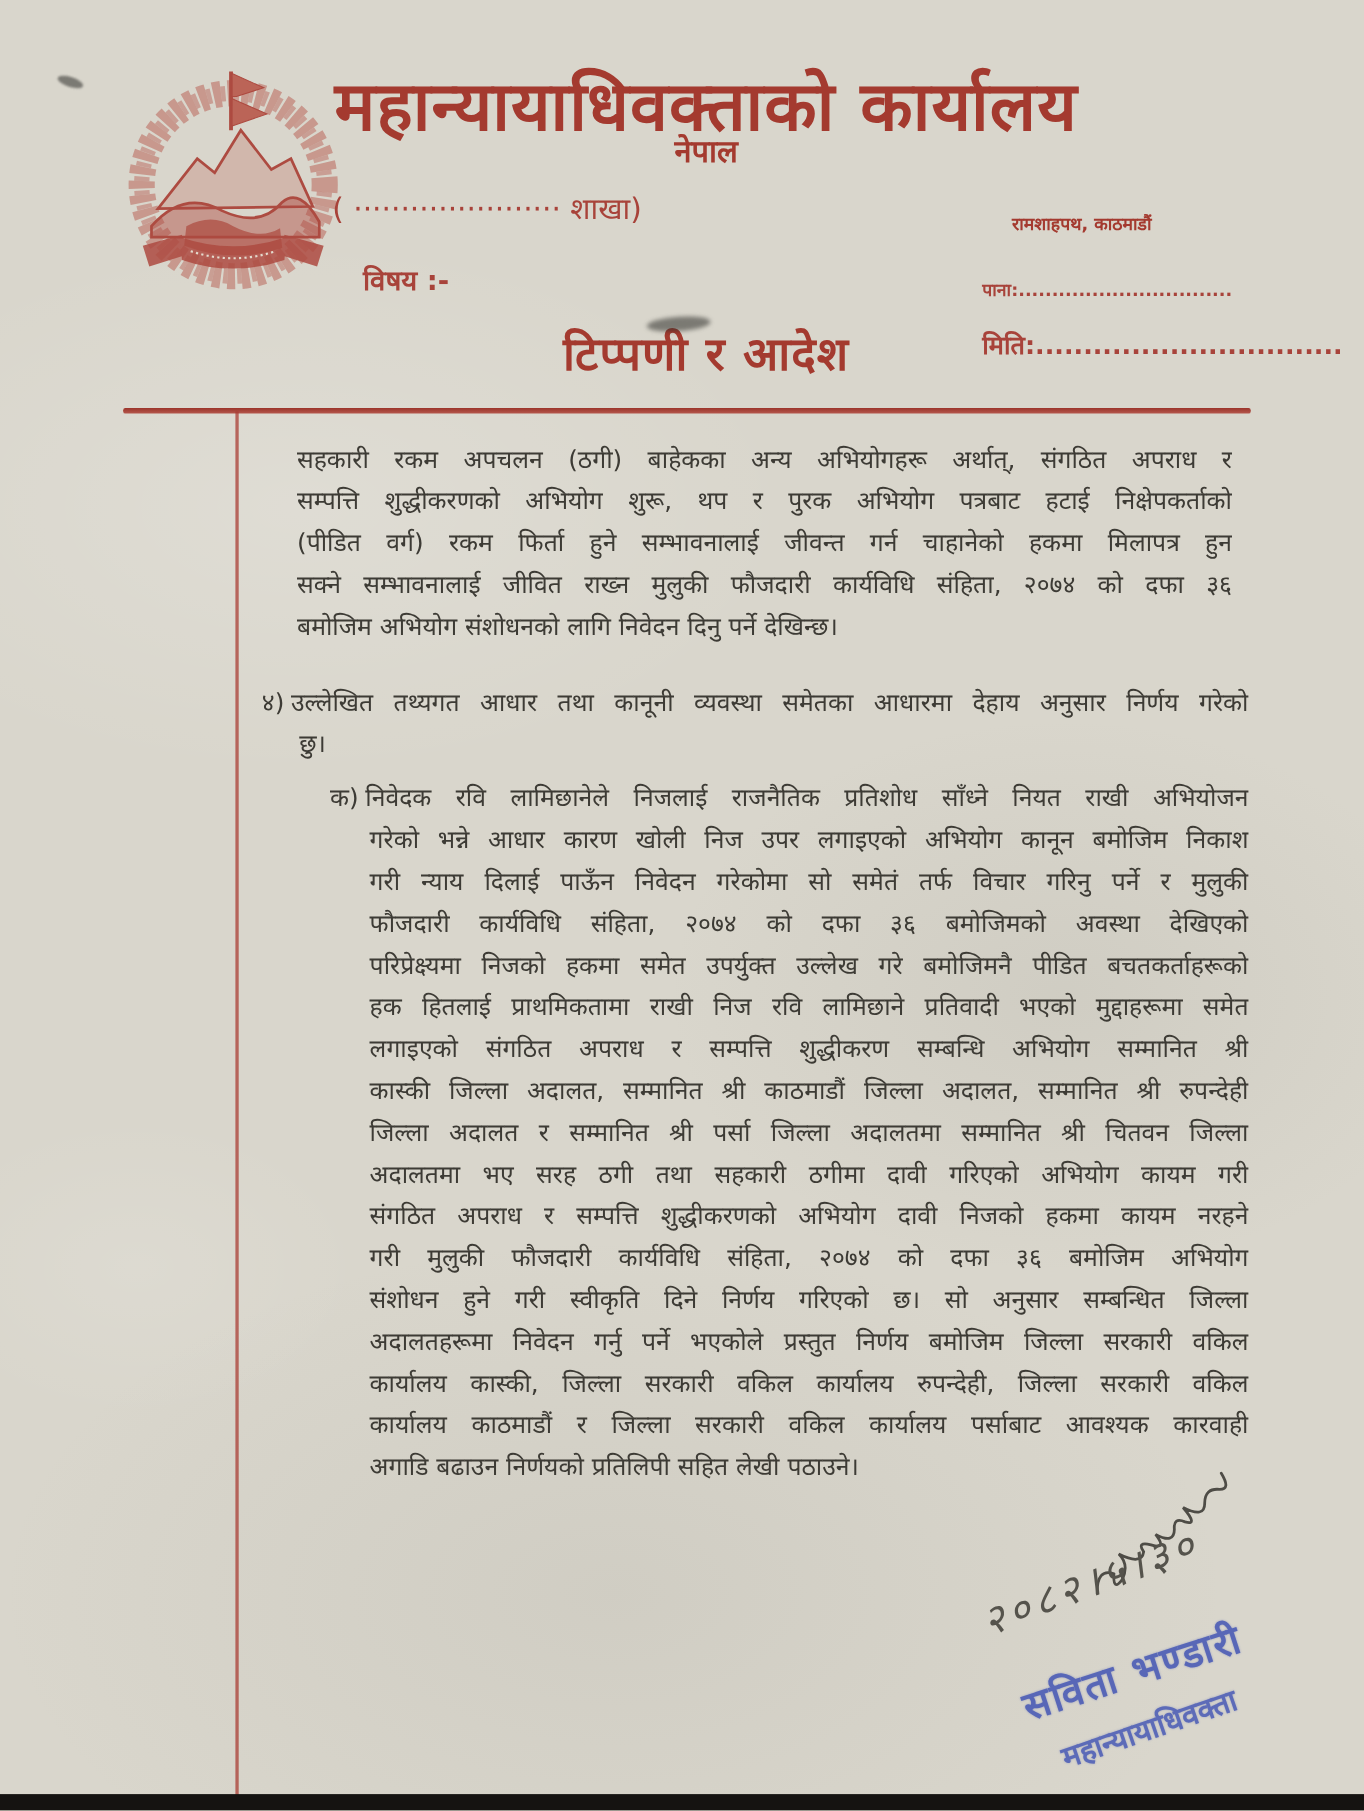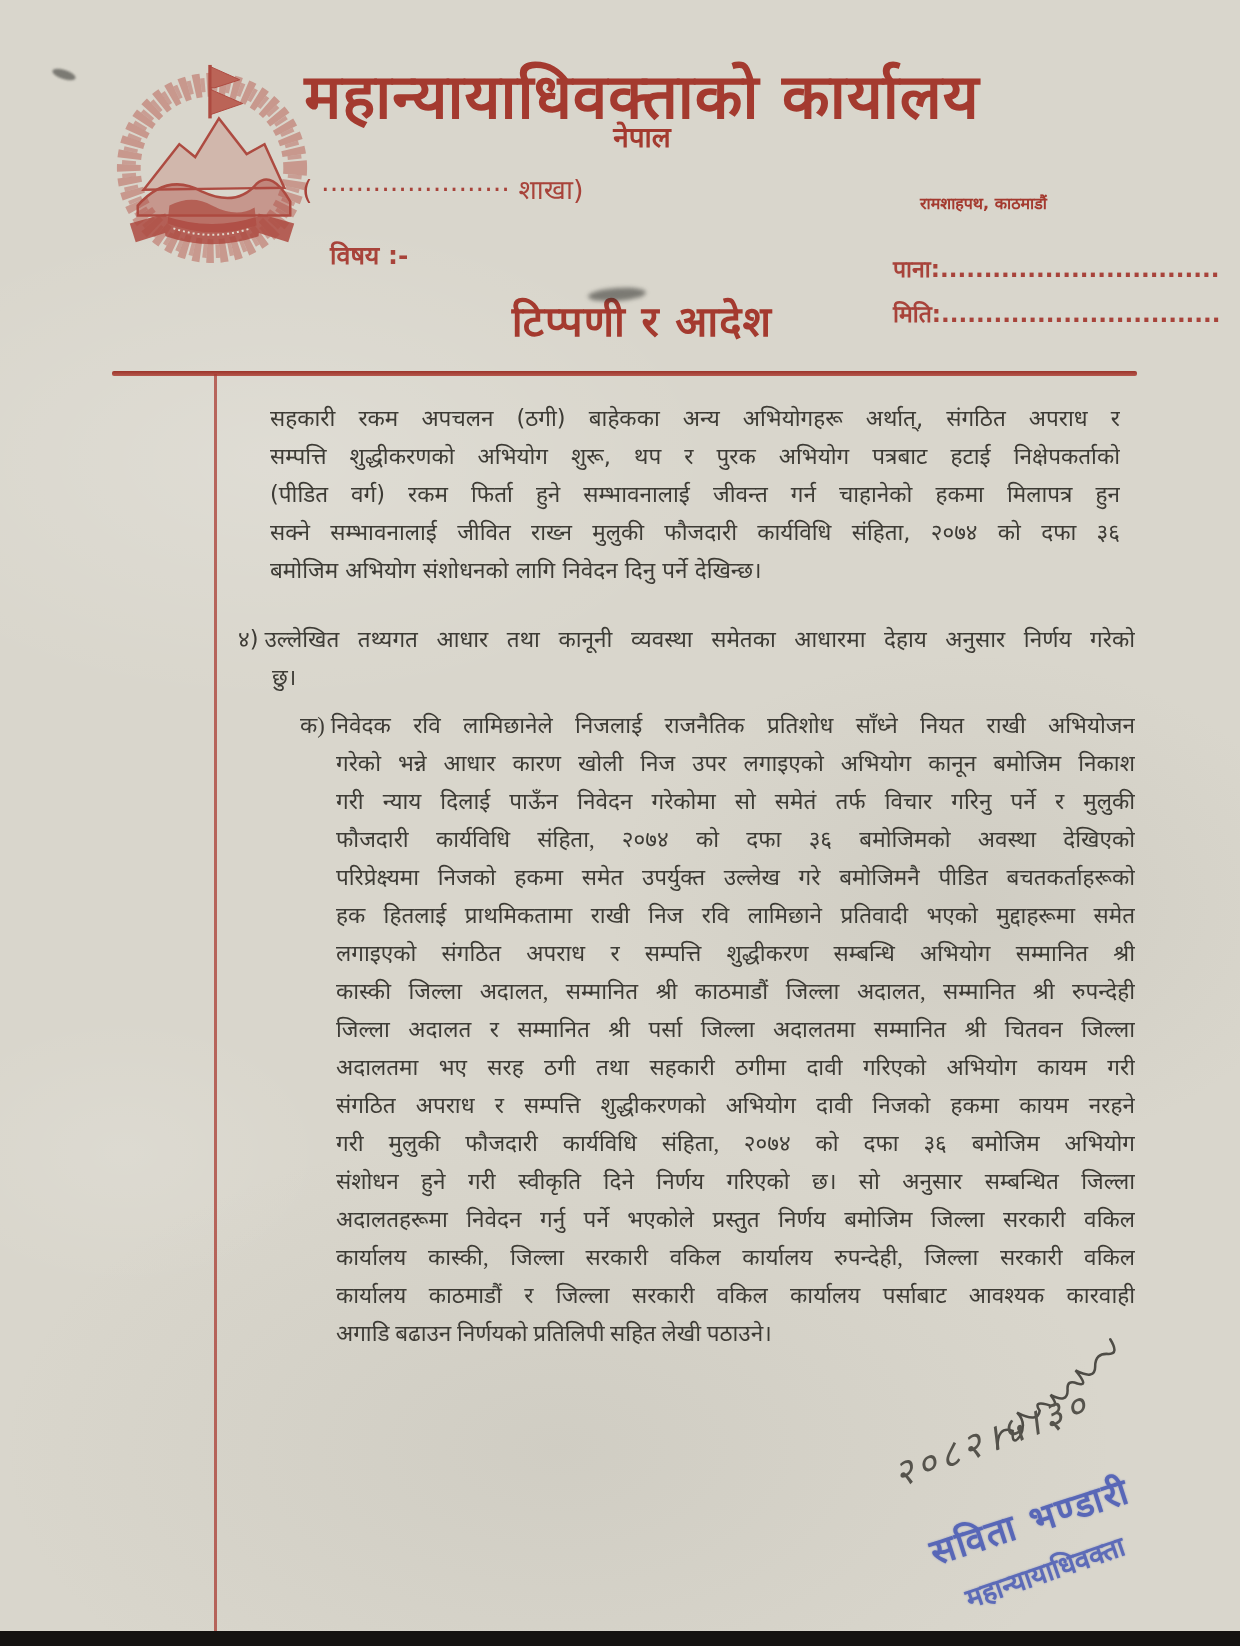--- a/index.html
+++ b/index.html
@@ -17,37 +17,37 @@
   .emblem{position:absolute;left:108px;top:56px;width:208px;height:210px;opacity:.88;filter:blur(.3px);}
   .office-title{position:absolute;left:302px;top:52px;width:680px;text-align:center;
     font-size:62px;font-weight:bold;color:#a43a2f;letter-spacing:1px;}
   .country{position:absolute;left:302px;top:117px;width:680px;text-align:center;
     font-size:28px;font-weight:bold;color:#a43a2f;}
   .branch{position:absolute;left:302px;top:170px;width:680px;text-align:left;
     font-size:27px;color:#a8433a;}
   .address{position:absolute;left:920px;top:192px;width:230px;
     font-size:16px;font-weight:bold;color:#a43a2f;}
   .subject{position:absolute;left:330px;top:237px;font-size:25px;font-weight:bold;color:#a8433a;}
-  .pana{position:absolute;left:893px;top:252px;width:250px;font-size:23px;font-weight:bold;color:#a8433a;}
+  .pana{position:absolute;left:893px;top:252px;width:250px;font-size:16px;font-weight:bold;color:#a8433a;}
   .miti{position:absolute;left:893px;top:297px;width:250px;font-size:23px;font-weight:bold;color:#a8433a;}
   .doc-title{position:absolute;left:302px;top:291px;width:680px;text-align:center;
     font-size:42px;font-weight:bold;color:#a43a2f;letter-spacing:1px;}
   .hrule{position:absolute;left:112px;top:371px;width:1025px;height:5px;
     background:linear-gradient(to bottom,#9c352b,#b5584d);border-radius:2px;}
   .vrule{position:absolute;left:214px;top:374px;width:2.5px;height:1258px;
     background:rgba(170,62,52,.75);}
   
   .para{position:absolute;color:#3d3b35;font-size:22.5px;}
   .para div{height:38px;line-height:38px;overflow:hidden;}
   .jline{text-align:justify;text-align-last:justify;}
   .lline{text-align:left;}
   .para1{left:270px;top:399px;width:850px;}
   .item4{left:238px;top:620px;width:897px;}
   .item4 .cont{padding-left:34px;}
-  .itemka{left:300px;top:707px;width:835px;font-family:Liberation Serif, serif;}
+  .itemka{left:300px;top:707px;width:835px;}
   .itemka .cont{padding-left:36px;}
   .marker{padding-right:6px;}
   
   .squiggle{position:absolute;left:1000px;top:1388px;width:165px;height:80px;
     transform:rotate(-25deg);transform-origin:left bottom;}
   .hand-date{position:absolute;left:903px;top:1452px;line-height:45px;font-size:37px;
     color:#55534c;letter-spacing:5px;transform:rotate(-21deg);transform-origin:left bottom;
     font-style:italic;}
   .stamp-name{position:absolute;left:938px;top:1532px;line-height:42px;font-size:36px;
     font-weight:bold;color:#4254b4;opacity:.85;letter-spacing:2px;

